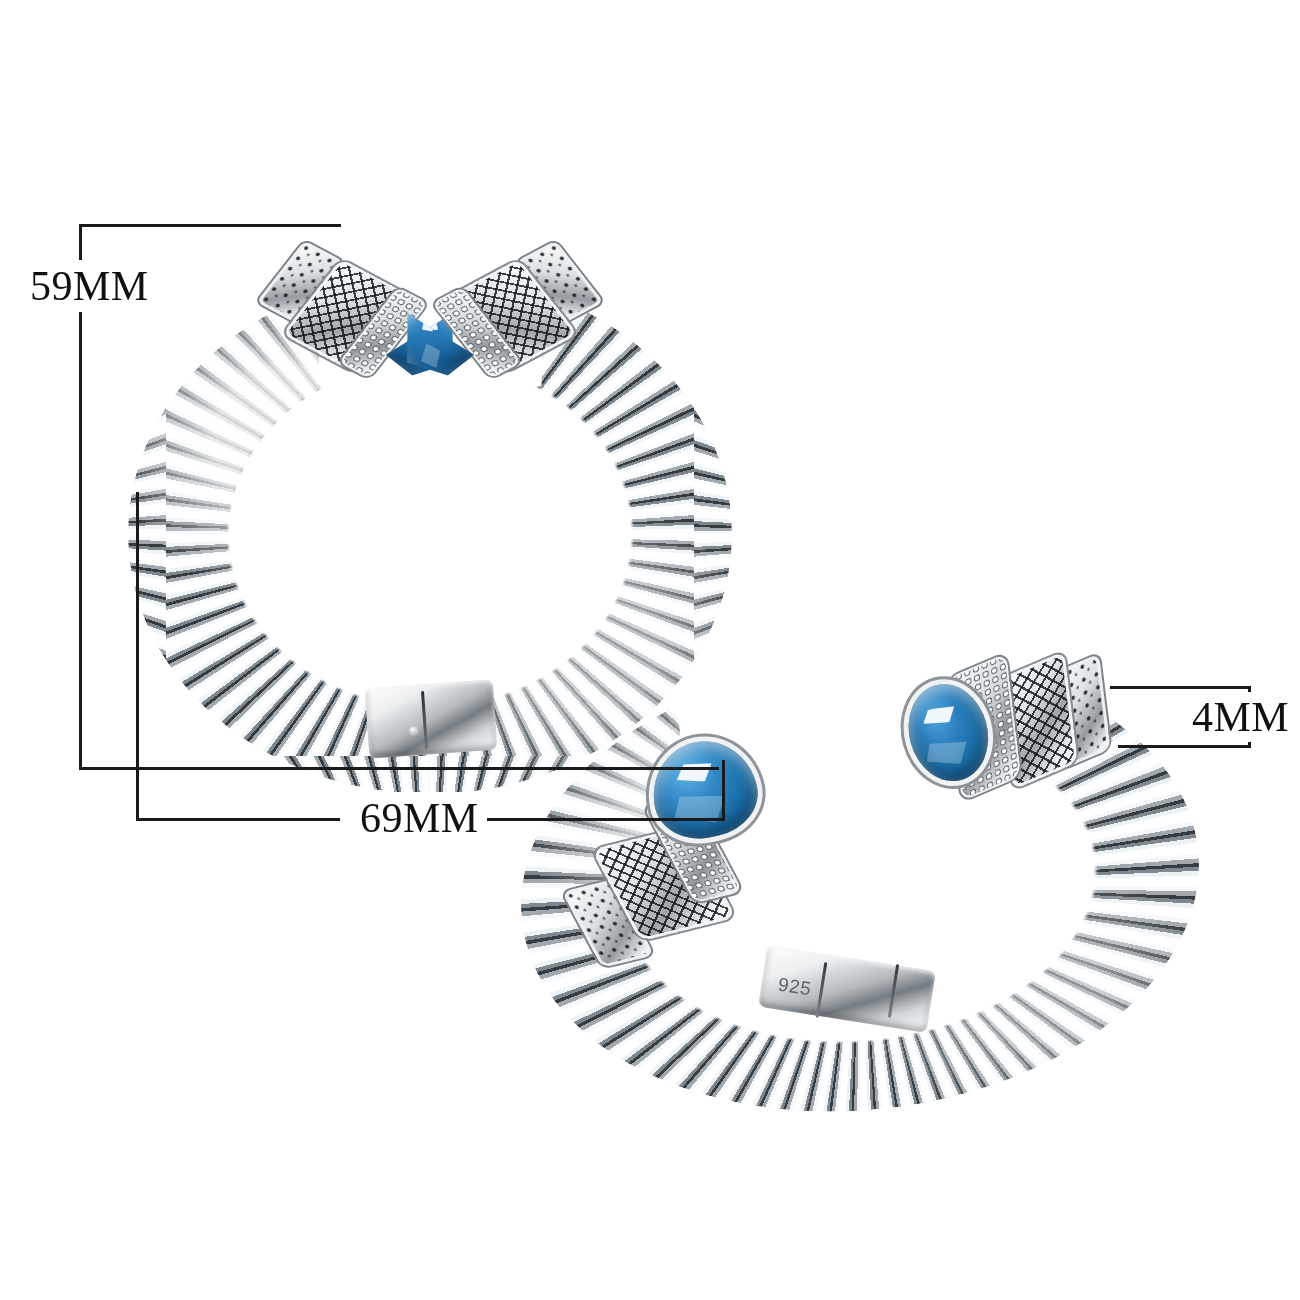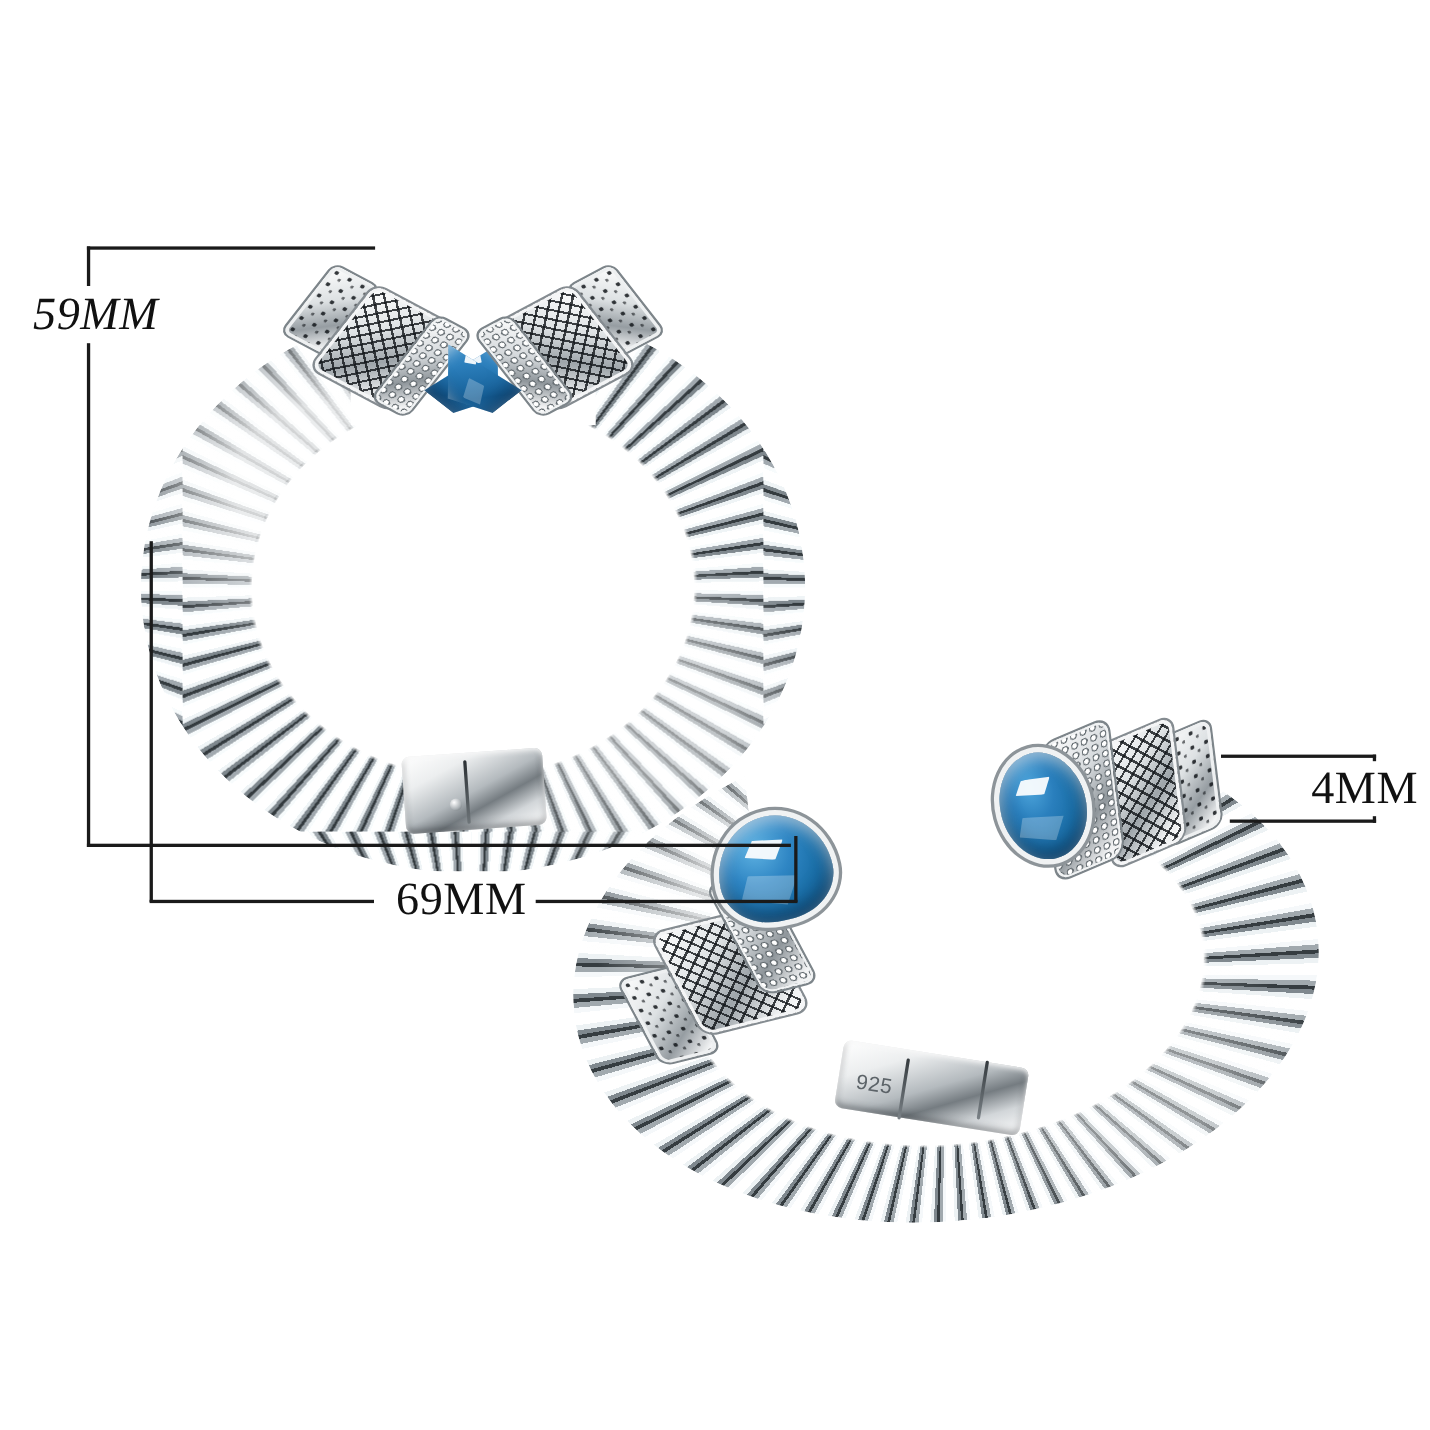--- a/index.html
+++ b/index.html
@@ -195,21 +195,21 @@
         <div class="facet dim" style="left:14%;top:56%;width:56%;height:28%;
              clip-path:polygon(16% 0%,100% 28%,72% 100%,0% 60%);"></div>
       </div>
     </div>
   </div>
 
   <div>
     <div class="dim-line dim-h" style="left:79px;top:224px;width:262px;"></div>
     <div class="dim-line dim-v" style="left:79px;top:224px;height:546px;"></div>
     <div class="dim-line dim-h" style="left:79px;top:767px;width:640px;"></div>
-    <div class="dim-label" style="left:24px;top:260px;font-size:42px;background:#ffffff;padding:2px 6px;font-style:italic;">59MM</div>
+    <div class="dim-label" style="left:24px;top:260px;font-size:42px;background:#ffffff;padding:2px 6px;">59MM</div>
   </div>
 
   <div>
     <div class="dim-line dim-v" style="left:136px;top:492px;height:328px;"></div>
     <div class="dim-line dim-h" style="left:136px;top:818px;width:204px;"></div>
     <div class="dim-line dim-h" style="left:476px;top:818px;width:249px;"></div>
     <div class="dim-line dim-v" style="left:722px;top:760px;height:60px;"></div>
     <div class="dim-label" style="left:352px;top:792px;font-size:42px;background:#ffffff;padding:2px 8px;">69MM</div>
   </div>
 

